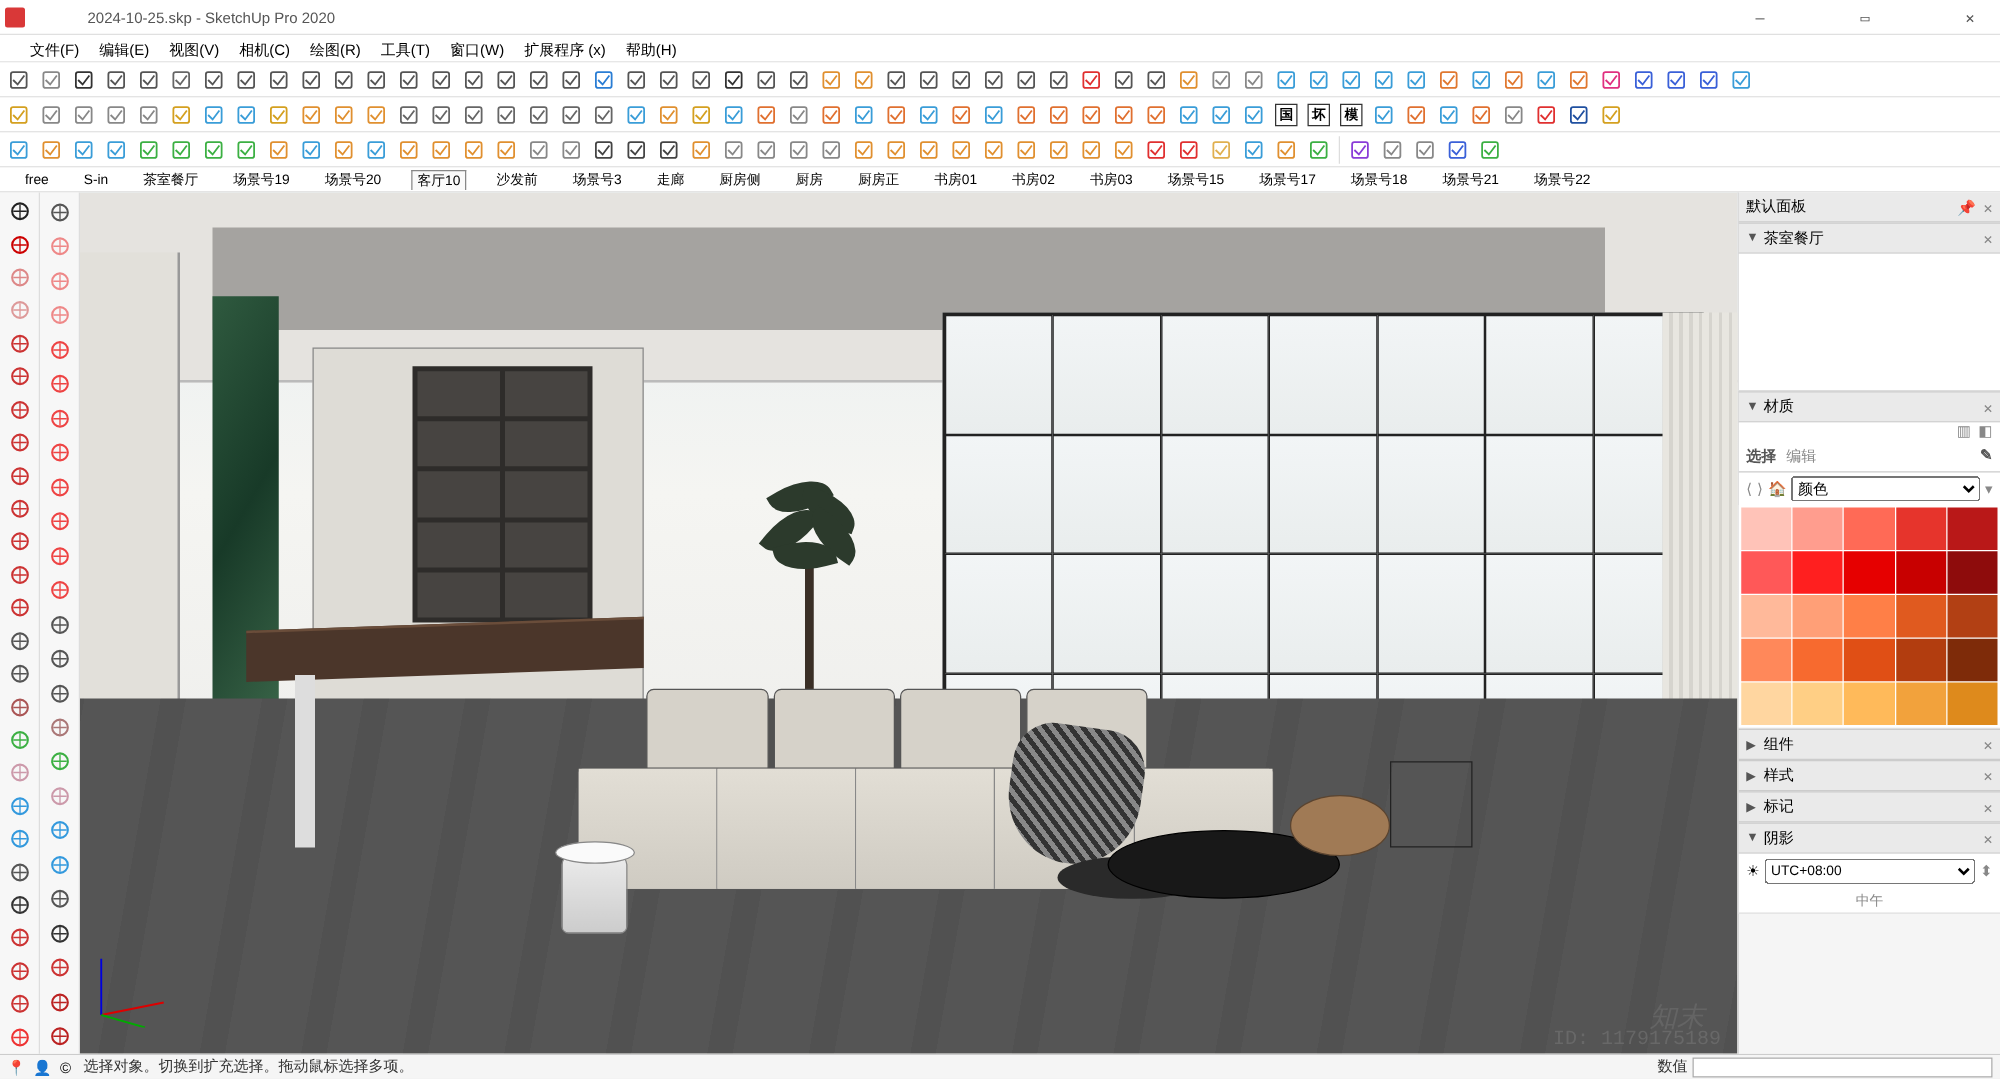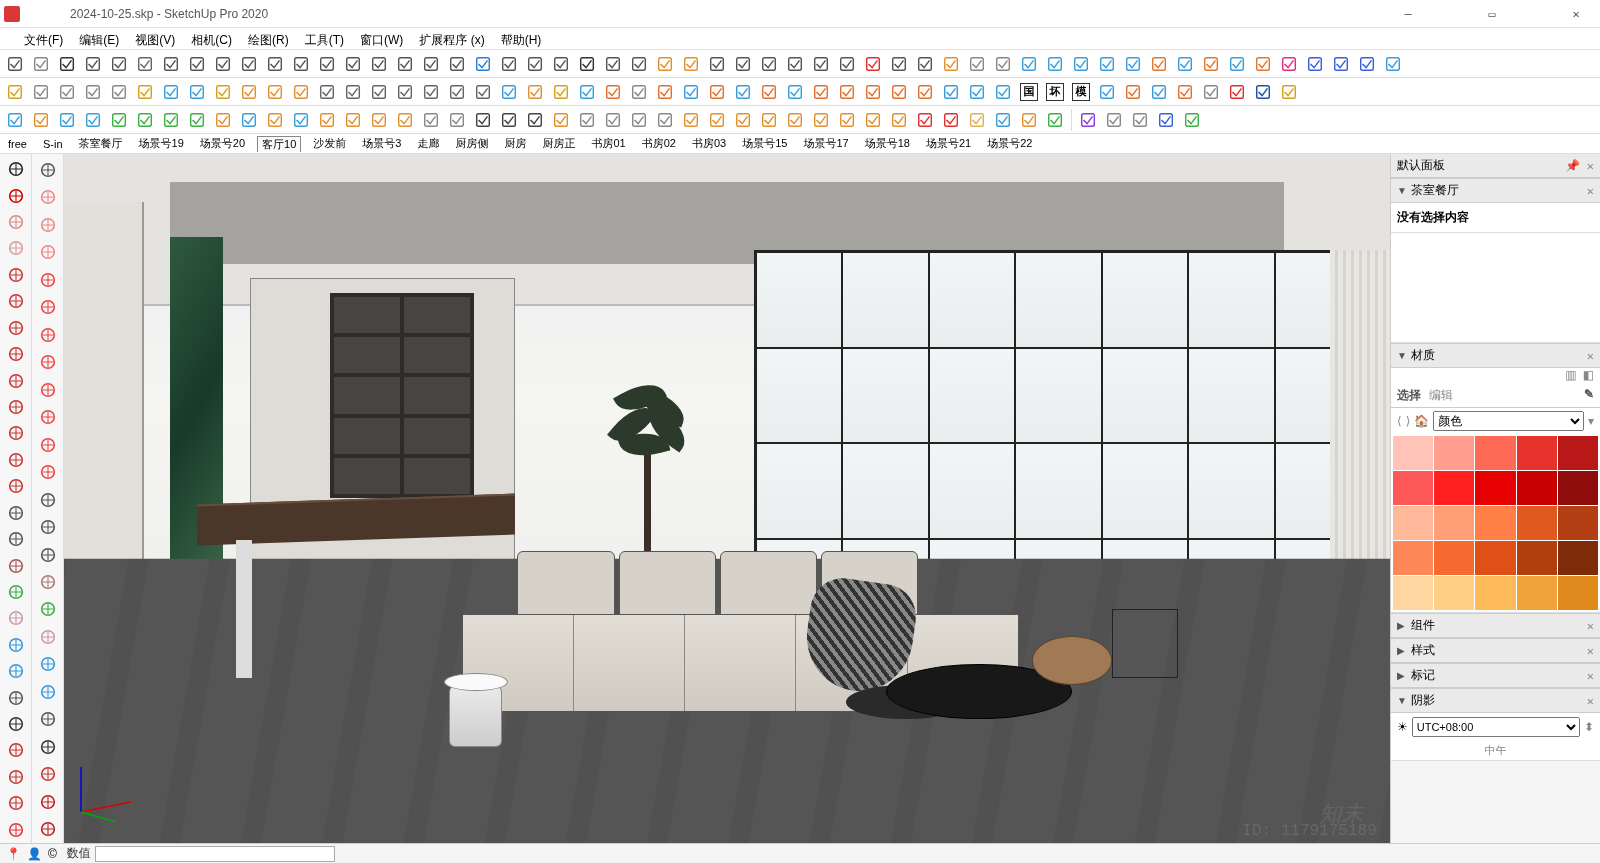--- a/index.html
+++ b/index.html
@@ -11,21 +11,21 @@
 
   .menubar { height: 22px; background: #fff; display: flex; align-items: flex-end; padding: 0 16px; font-size: 12px; border-bottom: 1px solid #e0e0e0; }
   .menubar .menu-item { padding: 0 8px; cursor: pointer; }
 
   .toolbar-strip { background: #fff; border-bottom: 1px solid #dcdcdc; display: flex; align-items: center; padding: 1px 2px; height: 28px; flex-wrap: nowrap; overflow: hidden; }
   .toolbar-strip .tbtn { width: 24px; height: 24px; margin: 0 1px; display: flex; align-items: center; justify-content: center; cursor: pointer; border-radius: 2px; flex-shrink: 0; }
   .tsep { width: 1px; height: 22px; background: #ddd; margin: 0 3px; flex-shrink: 0; }
   svg.ico { width: 18px; height: 18px; }
 
   .sceneline { height: 20px; background: #fff; border-bottom: 1px solid #dcdcdc; display: flex; align-items: center; padding: 0 4px; font-size: 11px; gap: 8px; }
-  .sceneline span { cursor: pointer; padding: 0 4px; white-space: nowrap; }
+  .sceneline span { cursor: pointer; padding: 0 4px; white-space: nowrap; margin-left: 12px; }
   .sceneline span.active { border: 1px solid #888; border-bottom: none; background: #fafafa; }
 
   .body-row { display: flex; height: calc(863px - 28px - 22px - 28px - 28px - 28px - 20px - 20px); }
   .tool-col { width: 32px; background: #f7f7f7; border-right: 1px solid #ddd; display: flex; flex-direction: column; align-items: center; padding-top: 2px; }
   .tool-col .tc-btn { width: 26px; height: 26px; margin: 1px 0; display: flex; align-items: center; justify-content: center; cursor: pointer; border-radius: 2px; }
 
   .viewport { flex: 1; background: linear-gradient(to bottom, #e8eef0 0%, #f5f5f2 35%, #e8e8e6 100%); position: relative; overflow: hidden; }
   .viewport .floor { position: absolute; bottom: 0; left: 0; right: 0; height: 55%; background: #555; transform-origin: top center; clip-path: polygon(0 25%, 100% 25%, 100% 100%, 0 100%); }
   .viewport .floor::before { content:""; position:absolute; inset:0; background: repeating-linear-gradient(100deg, rgba(0,0,0,0.05) 0 20px, transparent 20px 80px); }
   .viewport .window-wall { position: absolute; top: 14%; right: 2%; width: 46%; height: 56%; background: #e4e9ea; border: 2px solid #222; display: grid; grid-template-columns: repeat(7,1fr); grid-template-rows: repeat(4,1fr); }
@@ -1441,23 +1441,20 @@
       <span>默认面板</span>
       <span style="margin-left:auto;font-family:monospace;color:#888" title="pin">📌</span>
       <span style="margin-left:6px;font-family:monospace;color:#888">✕</span>
     </div>
 
     <div class="panel-head">
       <span class="arrow">▼</span>
       <span>茶室餐厅</span>
       <span class="pclose">✕</span>
     </div>
-    <div class="panel-body">
-      <span style="font-weight:bold;">没有选择内容</span>
-    </div>
 
     <div style="flex:0 0 110px;background:#fff;border-bottom:1px solid #ddd"></div>
 
     <div class="panel-head">
       <span class="arrow">▼</span>
       <span>材质</span>
       <span class="pclose">✕</span>
     </div>
     <div class="panel-body pad0">
       <div style="display:flex;justify-content:flex-end;padding:0 6px 2px">
@@ -1539,15 +1536,16 @@
         <span>中午</span>
       </div>
     </div>
   </div>
 </div>
 
 <div class="statusbar">
   <span style="margin-right:6px;cursor:pointer">📍</span>
   <span style="margin-right:6px;cursor:pointer">👤</span>
   <span style="margin-right:10px;cursor:pointer">©</span>
+  <span class="hint">选择对象。切换到扩充选择。拖动鼠标选择多项。</span>
   <span class="mlabel">数值</span>
   <div class="mval"></div>
 </div>
 
 </body></html>

